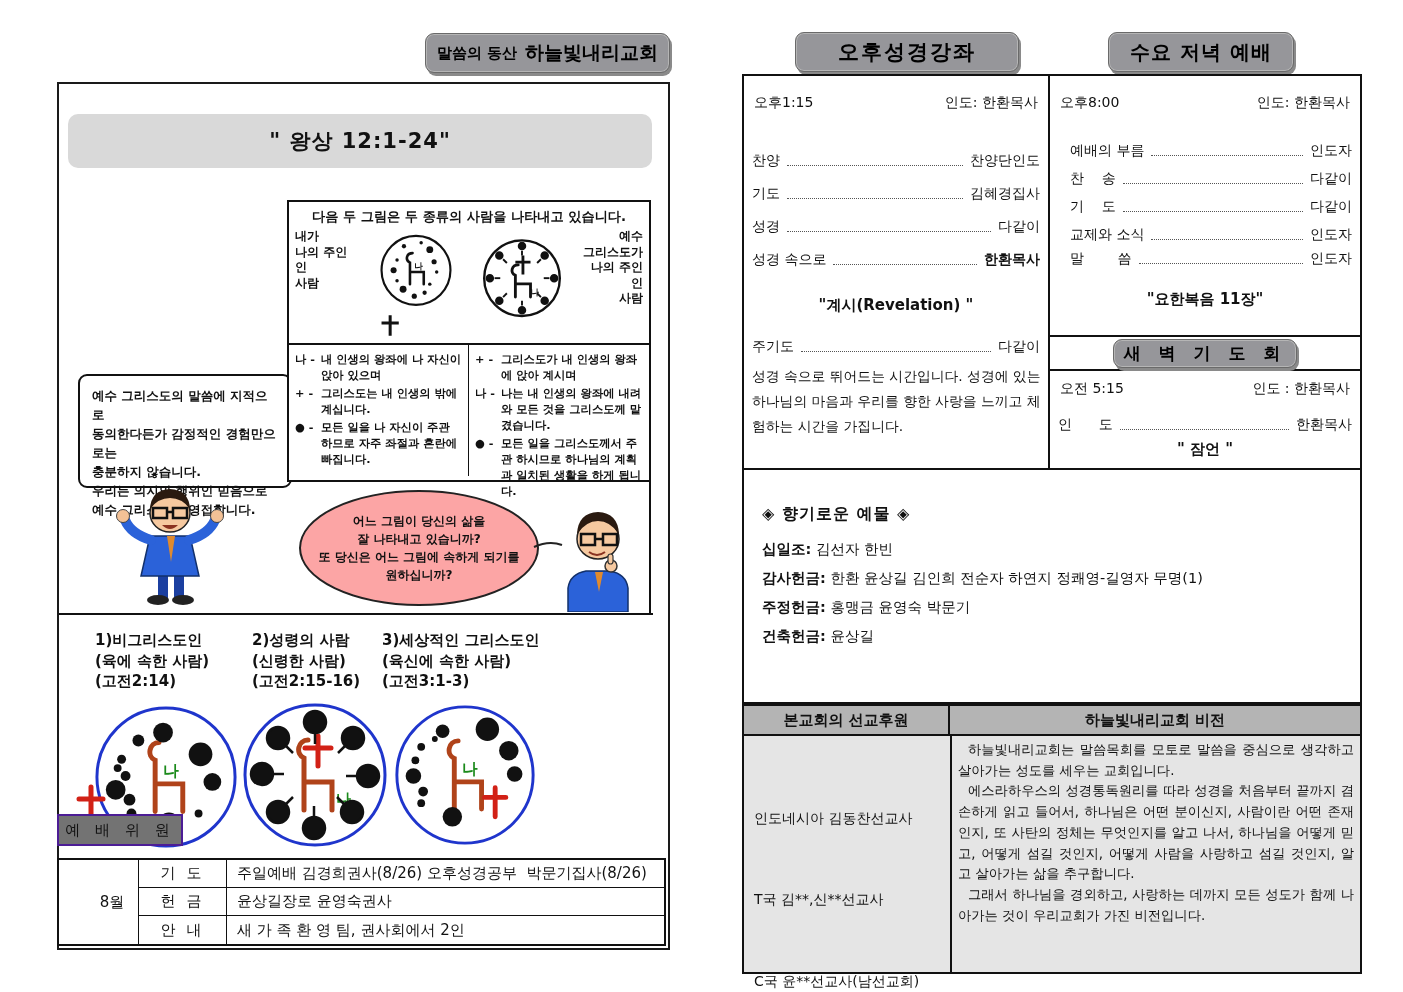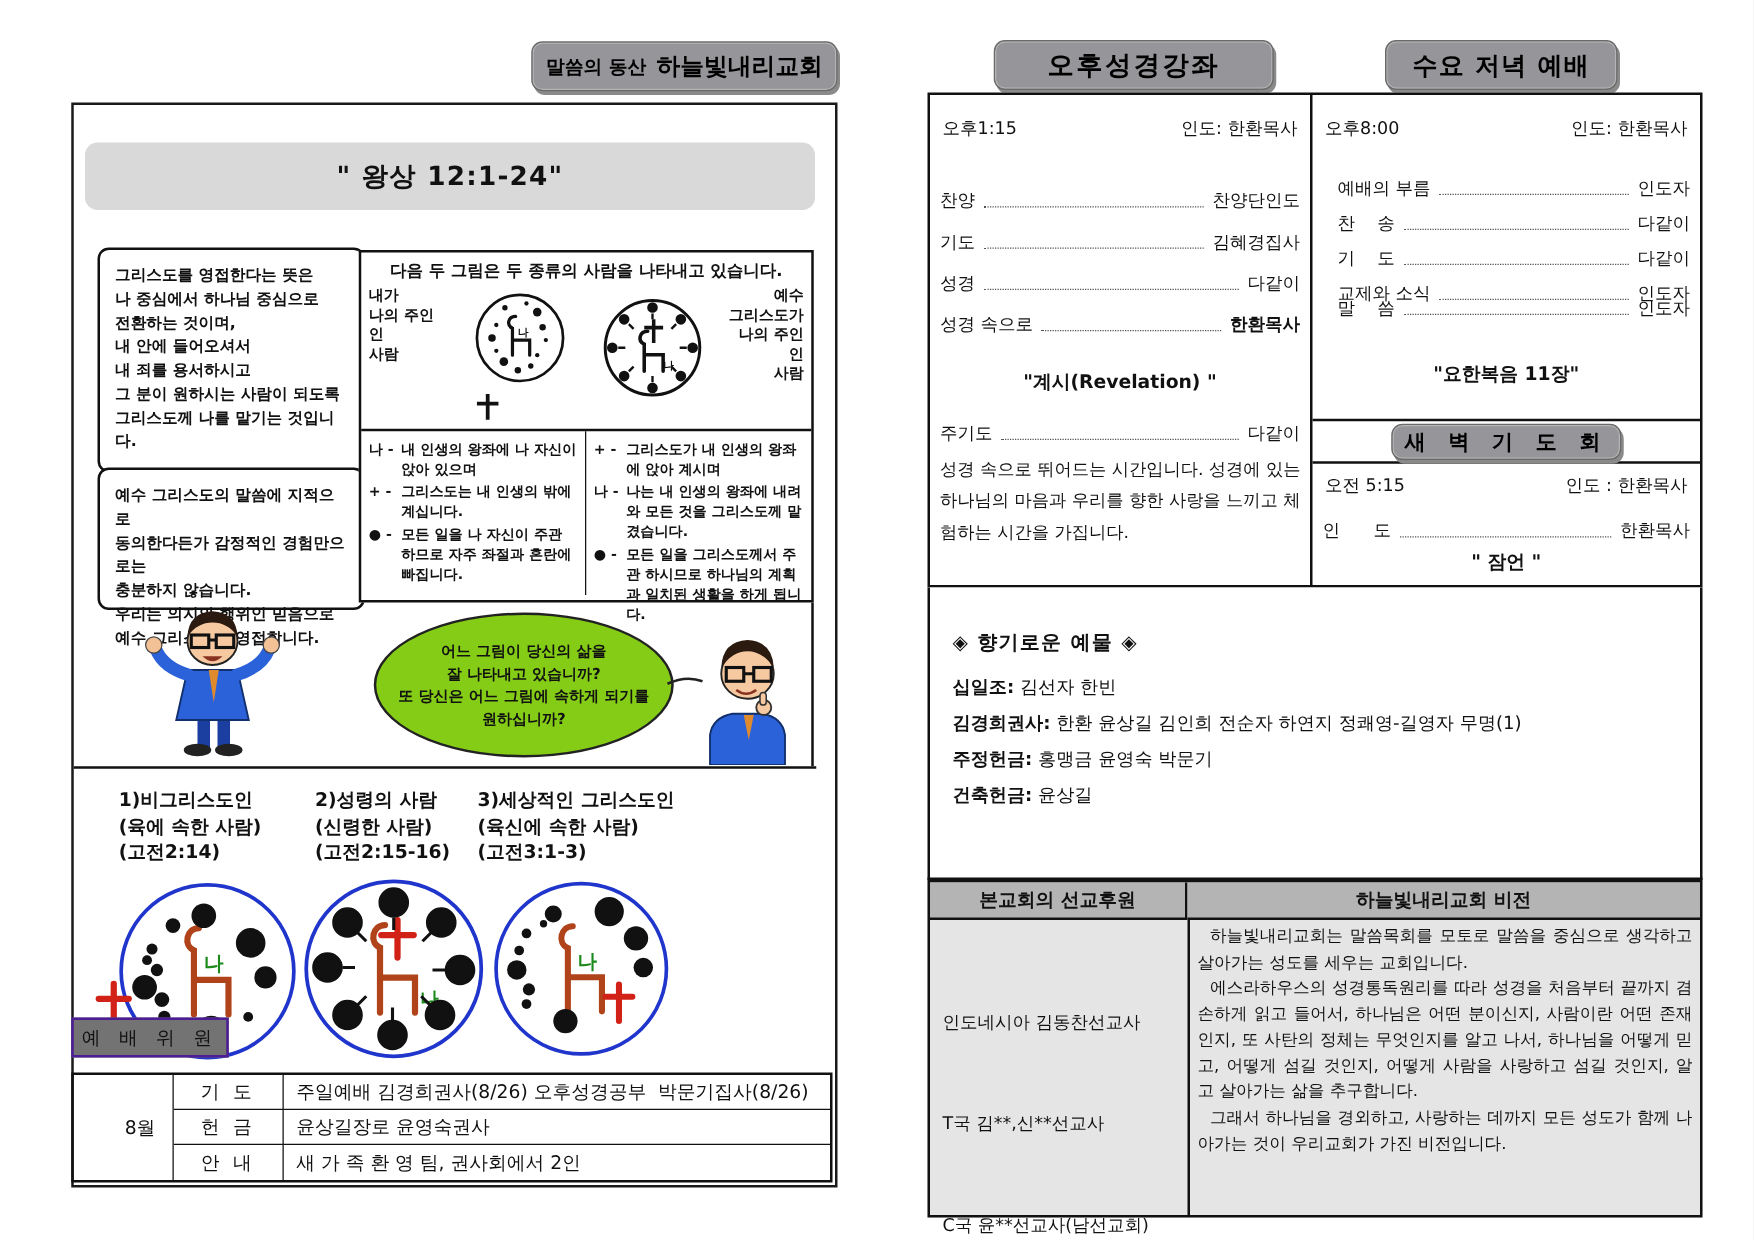--- a/index.html
+++ b/index.html
@@ -26,21 +26,21 @@
   .circle-row{display:flex;align-items:flex-start;justify-content:space-between;margin-top:3px;}
   .clabel{font-size:12px;font-weight:700;line-height:1.3;width:64px;}
   .panel-bottom{height:133px;border-top:2px solid #111;display:flex;box-sizing:border-box;}
   .ccol{width:50%;box-sizing:border-box;padding:7px 5px 0 6px;}
   .ccol.first{border-right:1.5px solid #111;}
   .citem{display:flex;font-size:11.3px;font-weight:600;line-height:1.42;margin-bottom:2px;}
   .csym{width:26px;flex:none;}
   .ctext{flex:1;}
   .qbubble{left:299px;top:490px;width:236px;height:112px;border:2px solid #222;border-radius:50%;
            display:flex;align-items:center;justify-content:center;text-align:center;
-           font-size:12px;font-weight:700;line-height:1.5;background:#84cc16;}
+           font-size:12px;font-weight:700;line-height:1.5;background:#fca5a5;}
   .type-label{font-size:15px;font-weight:600;line-height:1.38;}
   .worship-box{left:57px;top:814px;width:122px;height:28px;border:2px solid #4c1d95;background:#737373;z-index:6;
                display:flex;align-items:center;justify-content:center;font-size:15px;letter-spacing:5px;font-weight:500;}
   .duty{left:57px;top:858px;width:609px;height:88px;border:2px solid #111;box-sizing:border-box;
         display:grid;grid-template-columns:80px 88px 1fr;grid-template-rows:1fr 1fr 1fr;font-size:15px;}
   .duty .month{grid-row:1/4;border-right:1.5px solid #111;display:flex;align-items:center;justify-content:center;margin-left:27px;}
   .duty .dl{border-right:1.5px solid #111;border-bottom:1.5px solid #111;display:flex;align-items:center;justify-content:center;letter-spacing:3px;}
   .duty .dv{border-bottom:1.5px solid #111;display:flex;align-items:center;padding-left:10px;white-space:pre;}
   .duty .nob{border-bottom:none;}
 
@@ -83,27 +83,20 @@
 
   <div class="abs stamp" style="left:425px;top:33px;width:243px;height:38px;gap:8px;">
     <span class="badge-sm">말씀의 동산</span>
     <span class="badge-lg">하늘빛내리교회</span>
   </div>
 
   <div class="abs lp-frame"></div>
 
   <div class="abs lp-title">" 왕상 12:1-24"</div>
 
-  <div class="abs bubble pre" style="left:78px;top:198px;width:186px;height:156px;">그리스도를 영접한다는 뜻은
-나 중심에서 하나님 중심으로
-전환하는 것이며,
-내 안에 들어오셔서
-내 죄를 용서하시고
-그 분이 원하시는 사람이 되도록
-그리스도께 나를 맡기는 것입니다.</div>
   <div class="abs bubble pre" style="left:78px;top:374px;width:186px;height:90px;">예수 그리스도의 말씀에 지적으로
 동의한다든가 감정적인 경험만으로는
 충분하지 않습니다.
 우리는 의지의 행위인 믿음으로
 예수 그리스도를 영접합니다.</div>
 
   <svg class="abs" style="left:95px;top:476px;" width="150" height="136" viewBox="0 0 150 136">
     <rect x="63" y="98" width="10" height="24" fill="#1b3fa0"></rect>
     <rect x="79" y="98" width="10" height="24" fill="#1b3fa0"></rect>
     <ellipse cx="63" cy="124" rx="11" ry="5" fill="#222"></ellipse>
@@ -378,21 +371,21 @@
       <div class="prow" style="top:122px;left:20px;">
           <span class="plabel">기    도</span>
           <span class="leader"></span>
           <span class="pval">다같이</span>
         </div>
       <div class="prow" style="top:150px;left:20px;">
           <span class="plabel">교제와 소식</span>
           <span class="leader"></span>
           <span class="pval">인도자</span>
         </div>
-      <div class="prow" style="top:162px;left:20px;">
+      <div class="prow" style="top:174px;left:20px;font-family:Liberation Mono, monospace;">
           <span class="plabel">말    씀</span>
           <span class="leader"></span>
           <span class="pval">인도자</span>
         </div>
       <div class="sermon" style="top:214px;">"요한복음 11장"</div>
       <div class="dawn-band">
         <div class="stamp dawn-badge">새 벽 기 도 회</div>
       </div>
       <div class="trow" style="top:304px;">
         <span>오전 5:15</span>
@@ -403,21 +396,21 @@
           <span class="leader"></span>
           <span class="pval">한환목사</span>
         </div>
       <div class="sermon" style="top:364px;">" 잠언 "</div>
     </div>
   </div>
 
   <div class="abs offer-box">
     <div class="offer-title">◈ 향기로운 예물 ◈</div>
     <div class="orow" style="top:70px;"><span class="olabel">십일조:</span> <span>김선자 한빈</span></div>
-    <div class="orow" style="top:99px;"><span class="olabel">김경희권사:</span> <span>한환 윤상길 김인희 전순자 하연지 정쾌영-길영자 무명(1)</span></div>
+    <div class="orow" style="top:99px;"><span class="olabel">감사헌금:</span> <span>한환 윤상길 김인희 전순자 하연지 정쾌영-길영자 무명(1)</span></div>
     <div class="orow" style="top:128px;"><span class="olabel">주정헌금:</span> <span>홍맹금 윤영숙 박문기</span></div>
     <div class="orow" style="top:157px;"><span class="olabel">건축헌금:</span> <span>윤상길</span></div>
   </div>
 
   <div class="abs btm-table">
     <div class="btm-head bh-left">본교회의 선교후원</div>
     <div class="btm-head bh-right" style="position:absolute;">하늘빛내리교회 비전</div>
     <div class="vdiv"></div>
     <div class="mission-list">
       <div>인도네시아 김동찬선교사</div>

